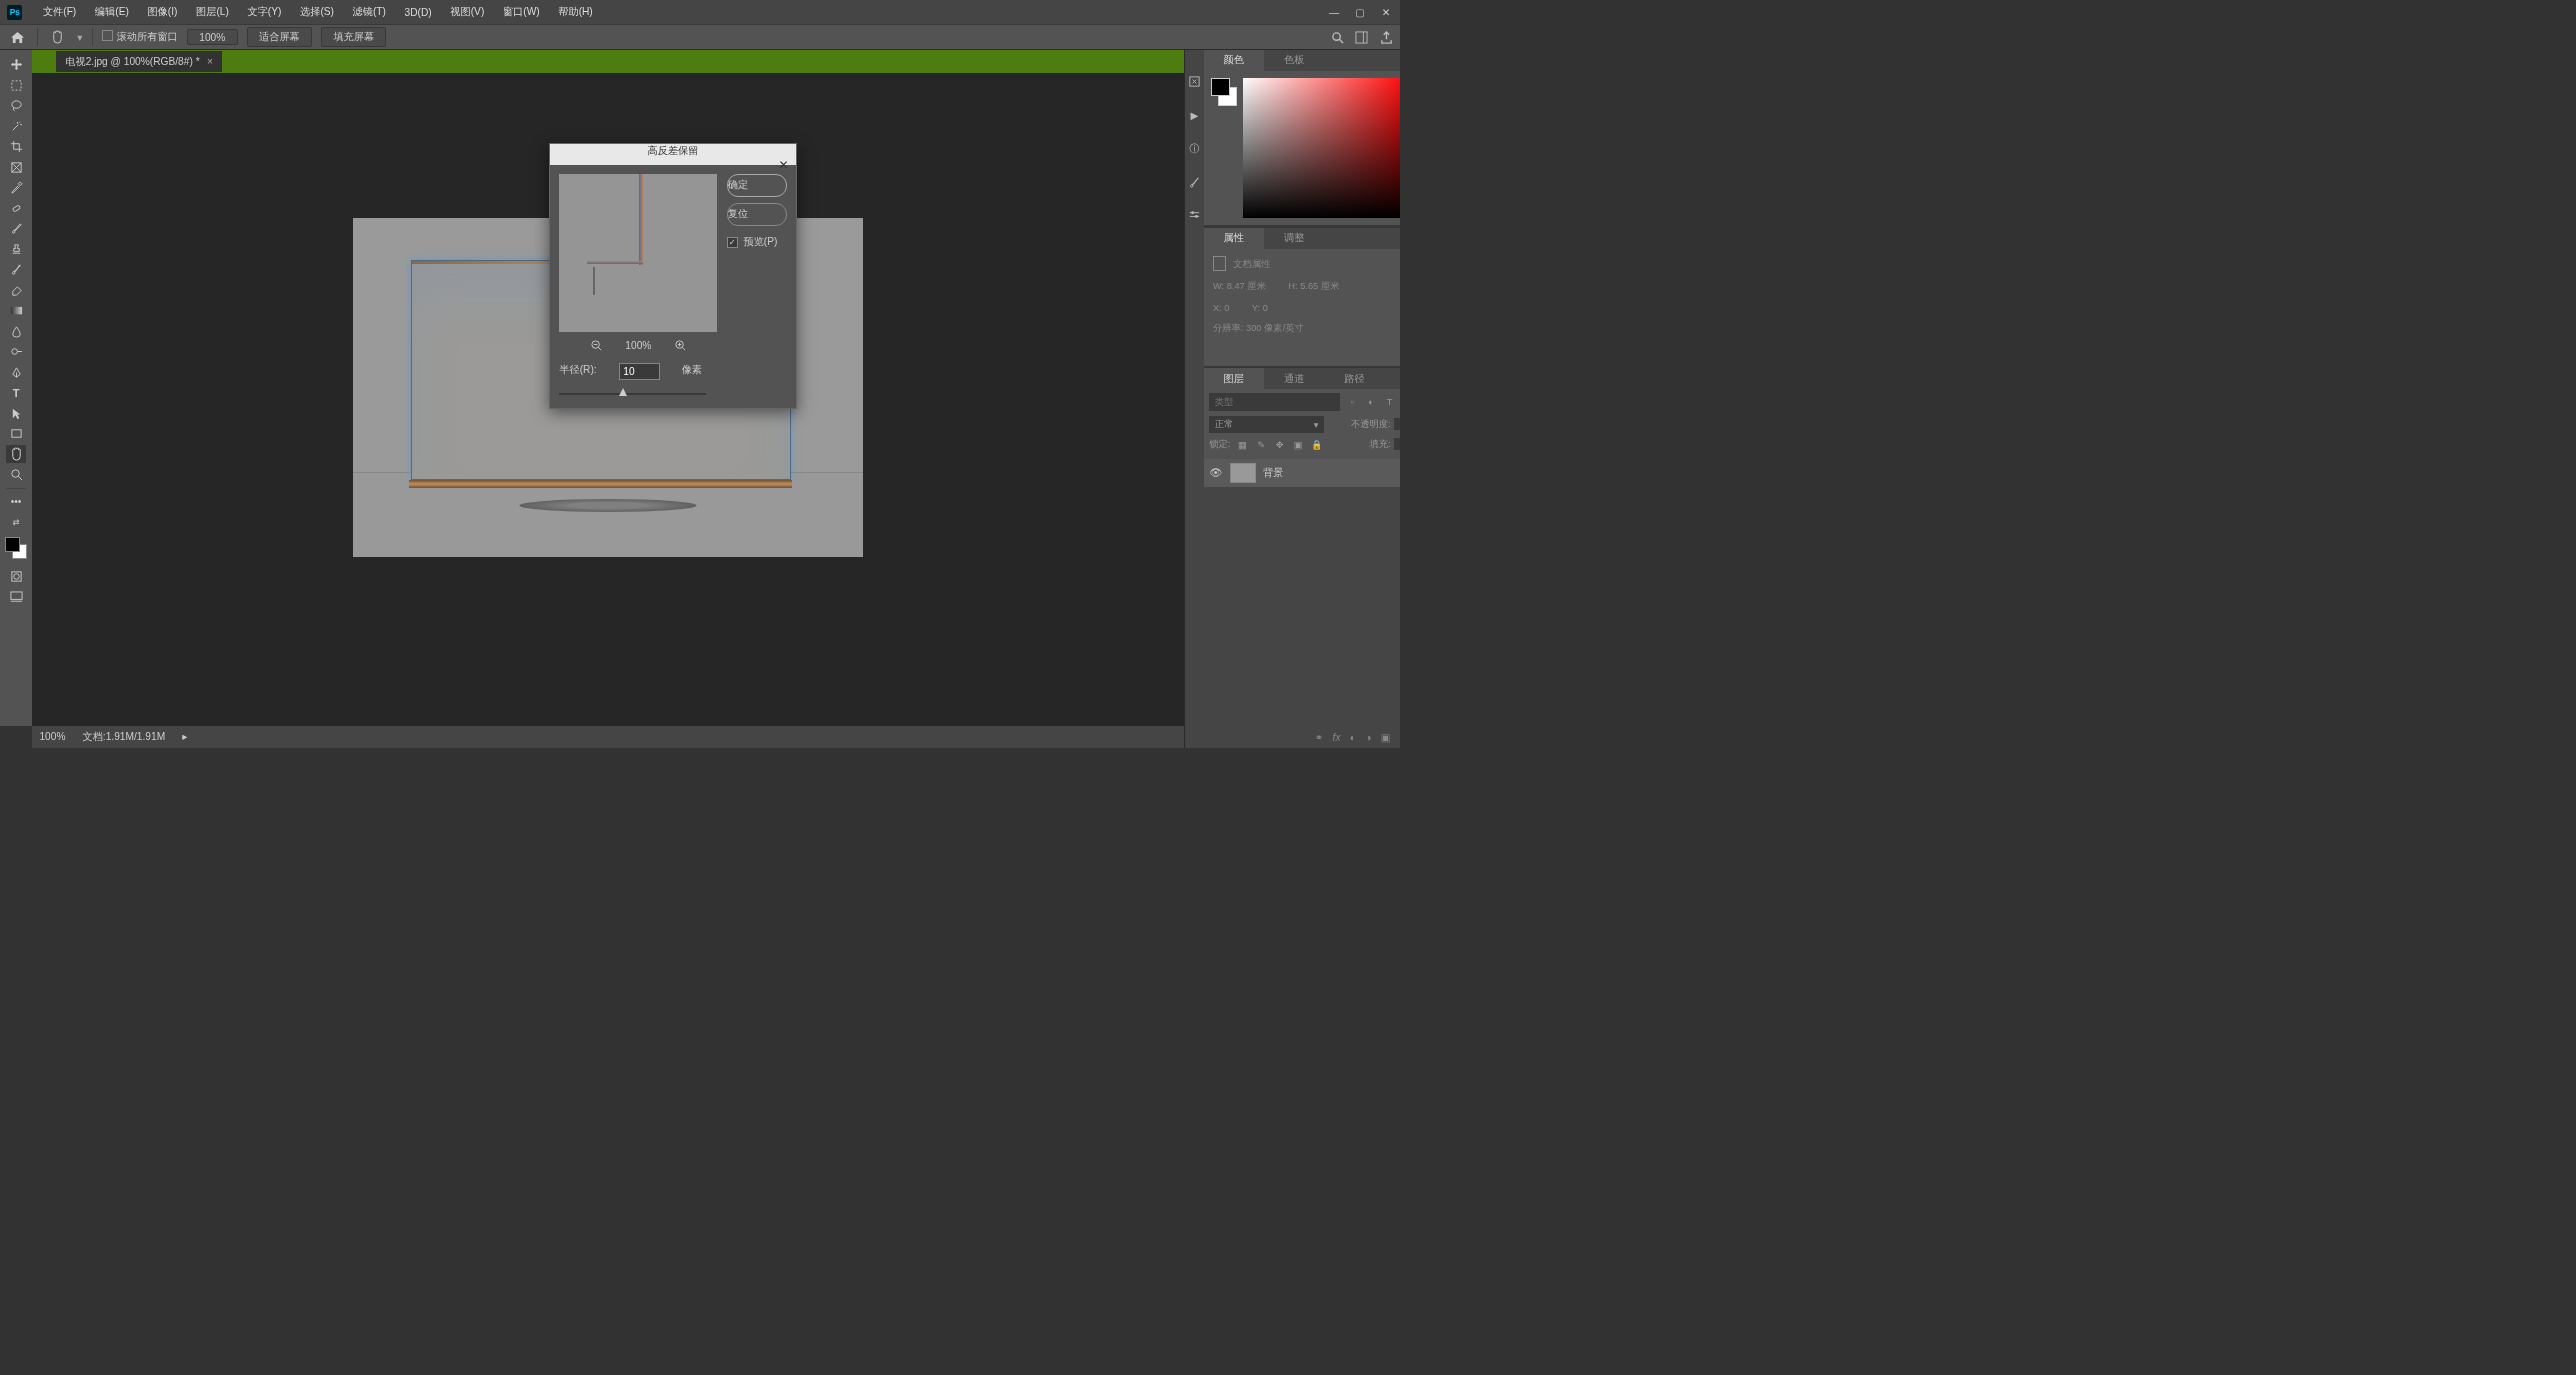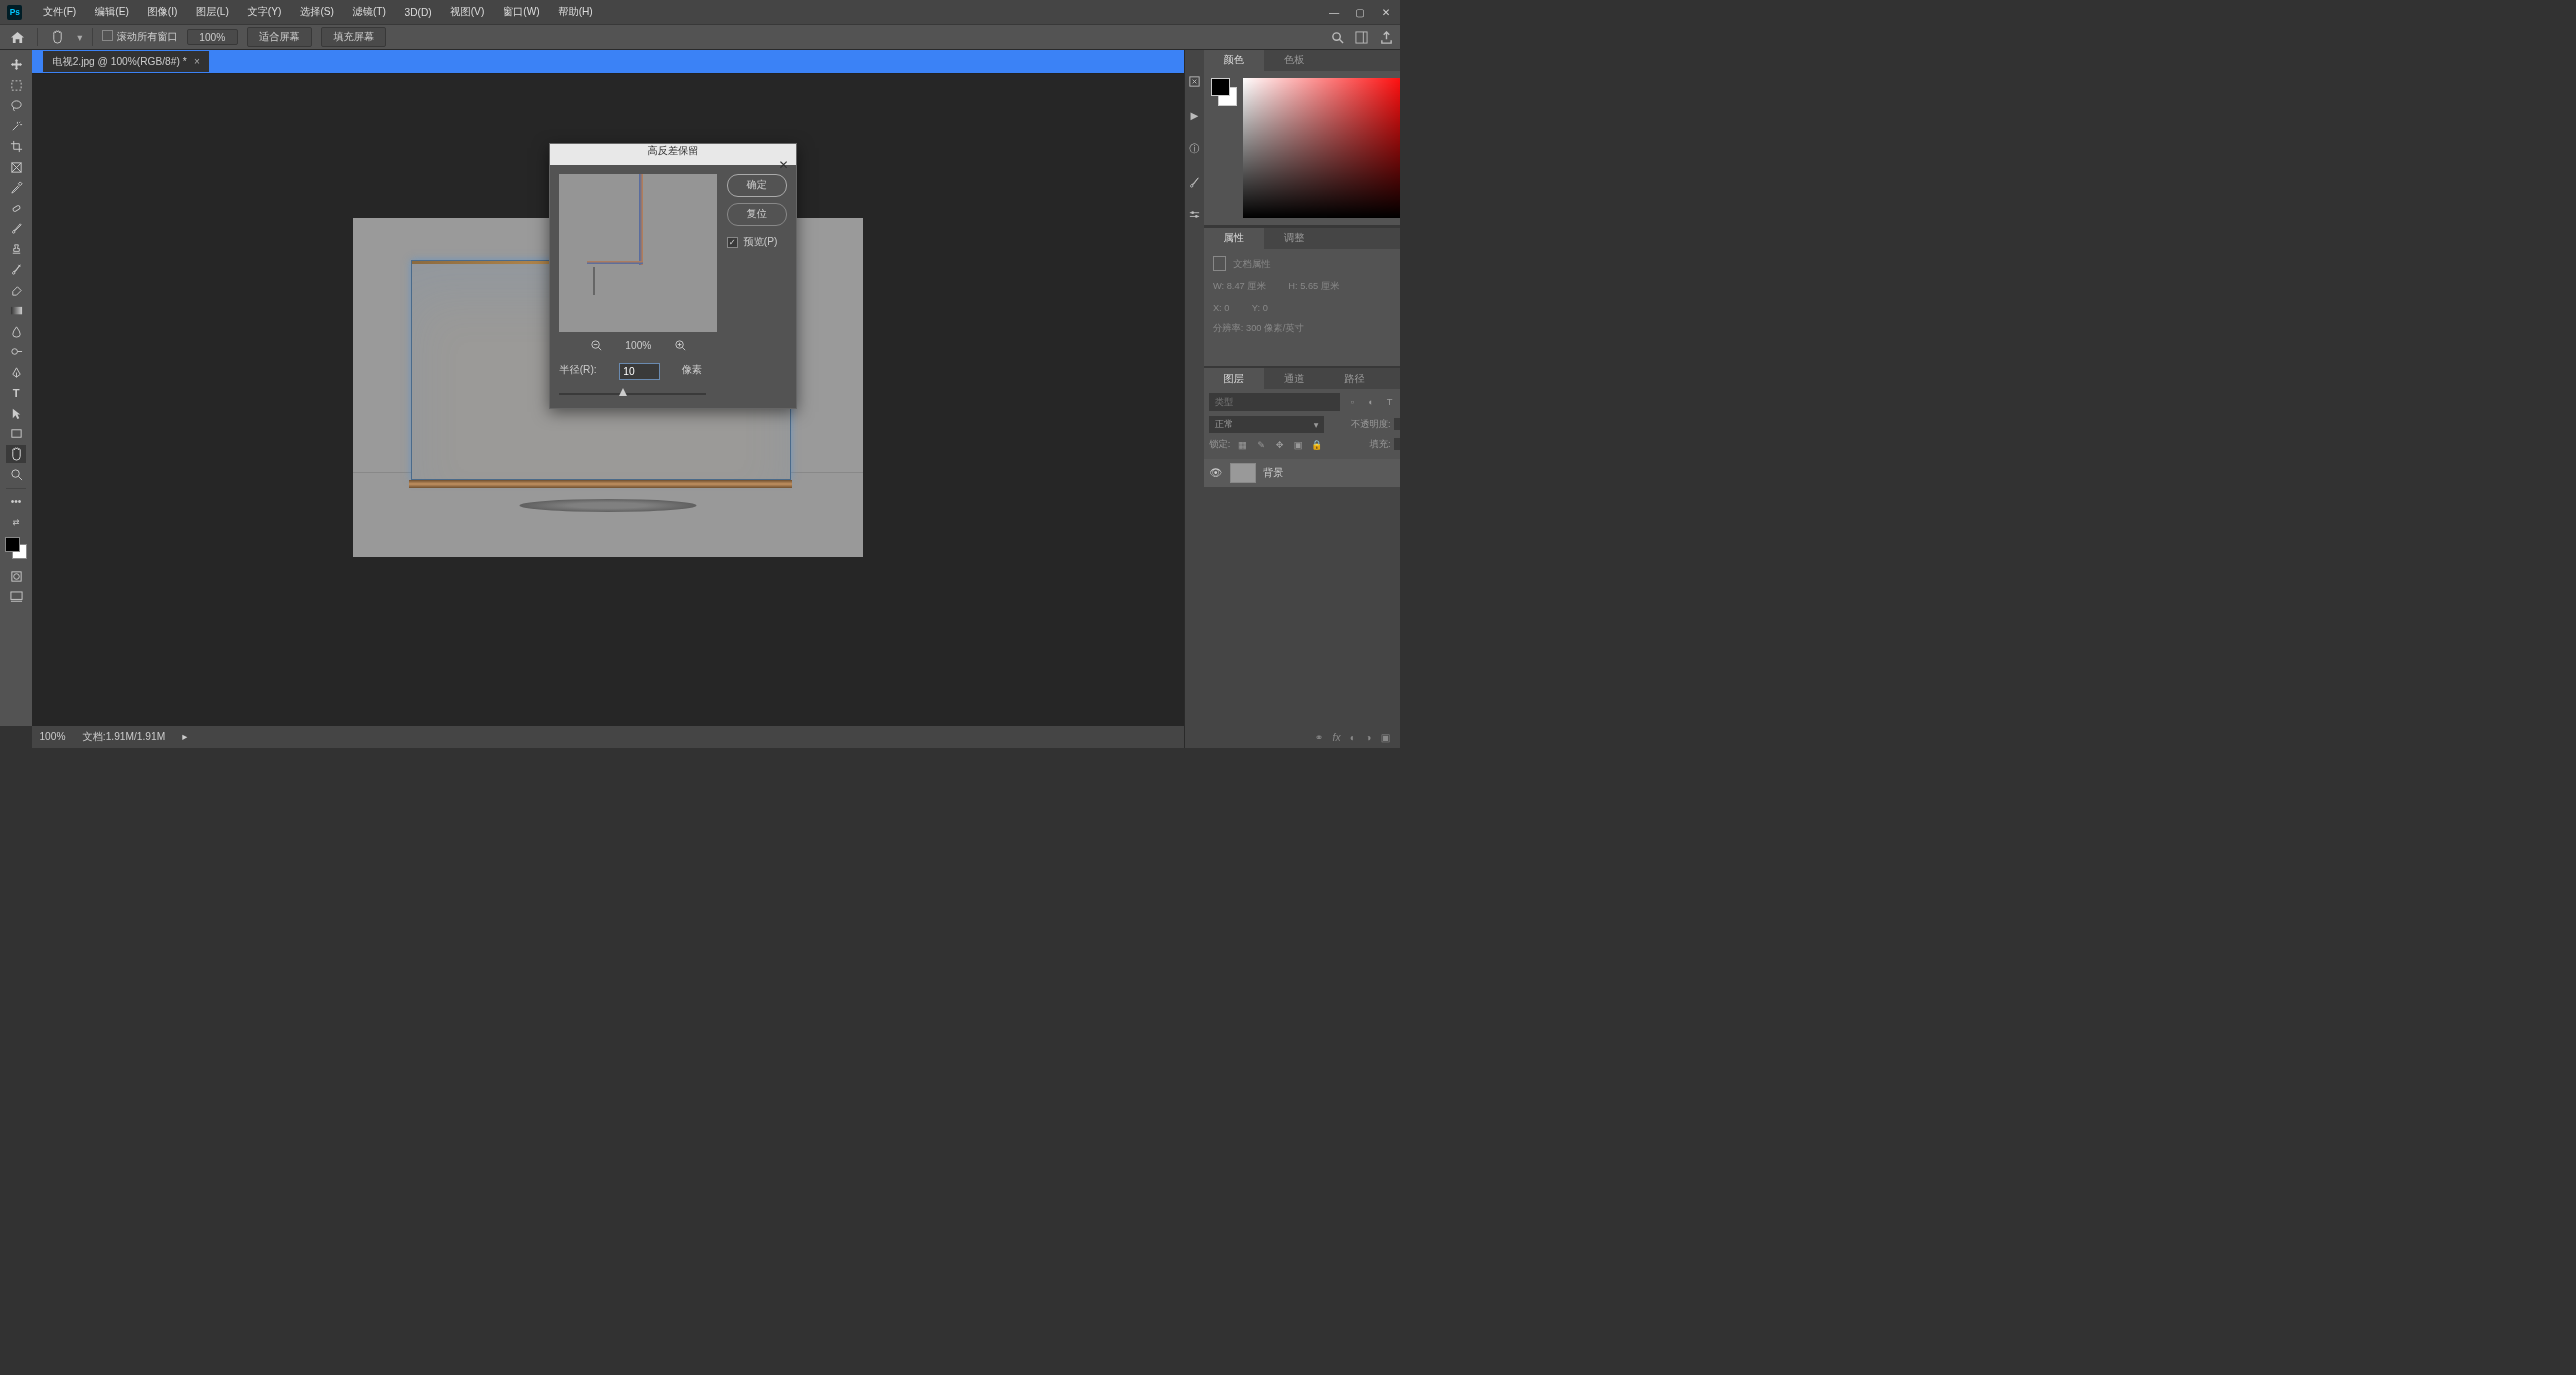--- a/index.html
+++ b/index.html
@@ -16,21 +16,21 @@
 .chk { width: 11.2px; height: 11.2px; border: 0.9px solid #888; margin-right: 3.7px; }
 .opt-btn { padding: 1.9px 11.2px; background: #4a4a4a; border: 0.9px solid #383838; border-radius: 1.9px; cursor: pointer; }
 .opt-right { margin-left: auto; display: flex; gap: 11.2px; align-items: center; }
 .toolbar { position: absolute; left: 0; top: 50px; width: 32px; background: #535353; bottom: 22.3px; display: flex; flex-direction: column; align-items: center; padding-top: 5.6px; gap: 1.9px; }
 .tool { width: 20.5px; height: 18.6px; display: flex; align-items: center; justify-content: center; cursor: pointer; color: #ccc; }
 .tool.active { background: #3a3a3a; }
 .tool-sep { width: 20.5px; height: 0.9px; background: #444; margin: 1.9px 0; }
 .color-swatch { width: 22.3px; height: 22.3px; position: relative; margin-top: 3.7px; }
 .fg-sw { width: 15px; height: 15px; background: #000; border: 0.9px solid #888; position: absolute; top: 0; left: 0; }
 .bg-sw { width: 15px; height: 15px; background: #fff; border: 0.9px solid #888; position: absolute; bottom: 0; right: 0; }
-.tabbar { position: absolute; left: 32px; top: 50px; right: 216px; height: 24px; background: #3b82f6; display: flex; align-items: center; padding-left: 11px; border-bottom: 0.9px solid #222; }
+.tabbar { position: absolute; left: 32px; top: 50px; right: 216px; height: 24px; background: #4d7c0f; display: flex; align-items: center; padding-left: 24px; border-bottom: 0.9px solid #222; }
 .doc-tab { padding: 3.7px 9.3px; background: #323232; color: #ccc; display: flex; align-items: center; gap: 7.4px; }
 .tab-close { color: #aaa; cursor: pointer; }
 .canvas-area { position: absolute; left: 32px; top: 74px; right: 216px; bottom: 22.3px; background: #262626; display: flex; align-items: center; justify-content: center; }
 .canvas-img { width: 510px; height: 339px; background: #9a9a9a; position: relative; overflow: hidden; margin-top: -24px; }
 .tv-screen { position: absolute; left: 58px; top: 42px; width: 380px; height: 220px; background: #9b9a98; border: 1.9px solid #4a6a8a; box-shadow: 0 0 7.4px rgba(80,150,220,0.6), inset 0 37px 47px rgba(100,140,190,0.15); }
 .tv-top { position: absolute; top: 0; left: 0; right: 0; height: 2.8px; background: linear-gradient(90deg, #8a6a40, #c09050, #8a6a40); }
 .tv-stand { position: absolute; bottom: 45px; left: 50%; width: 177px; height: 13px; background: radial-gradient(ellipse at center, #808080 30%, #606060 70%); border-radius: 50%; transform: translateX(-50%); }
 .floor-line { position: absolute; bottom: 84px; left: 0; right: 0; height: 0.9px; background: #888; }
 .floor { position: absolute; bottom: 0; left: 0; right: 0; height: 84px; background: #999; }
 .statusbar { position: absolute; left: 32px; right: 216px; bottom: 0; height: 22.3px; background: #454545; display: flex; align-items: center; padding: 0 7.4px; gap: 17px; font-size: 10.2px; }
@@ -78,21 +78,21 @@
 .pv-edge-v { position: absolute; top: 0; left: 80px; width: 3.7px; height: 91px; background: linear-gradient(90deg, #4a6aaa, #c08050); }
 .pv-edge-h { position: absolute; top: 87px; left: 28px; width: 56px; height: 3.7px; background: linear-gradient(#c08050, #4a6aaa); }
 .pv-stand { position: absolute; top: 93px; left: 34px; width: 1.9px; height: 28px; background: #666; }
 .zoom-row { display: flex; align-items: center; justify-content: center; gap: 22.3px; margin-top: 7.4px; }
 .zoom-ic { cursor: pointer; }
 .radius-row { display: flex; align-items: flex-start; gap: 22px; margin-top: 11.2px; }
 .radius-input { width: 41px; background: #3a3a3a; border: 0.9px solid #6a8ab0; color: #fff; padding: 1.9px 3.7px; font-size: 10.2px; }
 .slider-track { width: 147px; height: 1.9px; background: #3a3a3a; margin: 13px 0 3.7px; position: relative; }
 .slider-thumb { position: absolute; top: -4.7px; left: 60px; width: 0; height: 0; border-left: 4.7px solid transparent; border-right: 4.7px solid transparent; border-bottom: 8.4px solid #ccc; }
 .dlg-right { display: flex; flex-direction: column; gap: 5.6px; width: 60px; }
-.dlg-btn { padding: 3.7px 0; border: 0.9px solid #888; border-radius: 11px; text-align: center; cursor: pointer; font-size: 10.2px; }
+.dlg-btn { padding: 3.7px 0; border: 0.9px solid #888; border-radius: 11px; cursor: pointer; font-size: 10.2px; }
 .dlg-btn.primary { border: 0.9px solid #aaa; }
 .dlg-chk { display: flex; align-items: center; gap: 5.6px; margin-top: 3.7px; }
 .dlg-chk-box { width: 11.2px; height: 11.2px; background: #3a3a3a; border: 0.9px solid #888; display: flex; align-items: center; justify-content: center; font-size: 8.4px; }
 svg { display: block; }
 </style>
 </head>
 <body>
 
 <div class="menubar">
   <div class="ps-icon">Ps</div>

